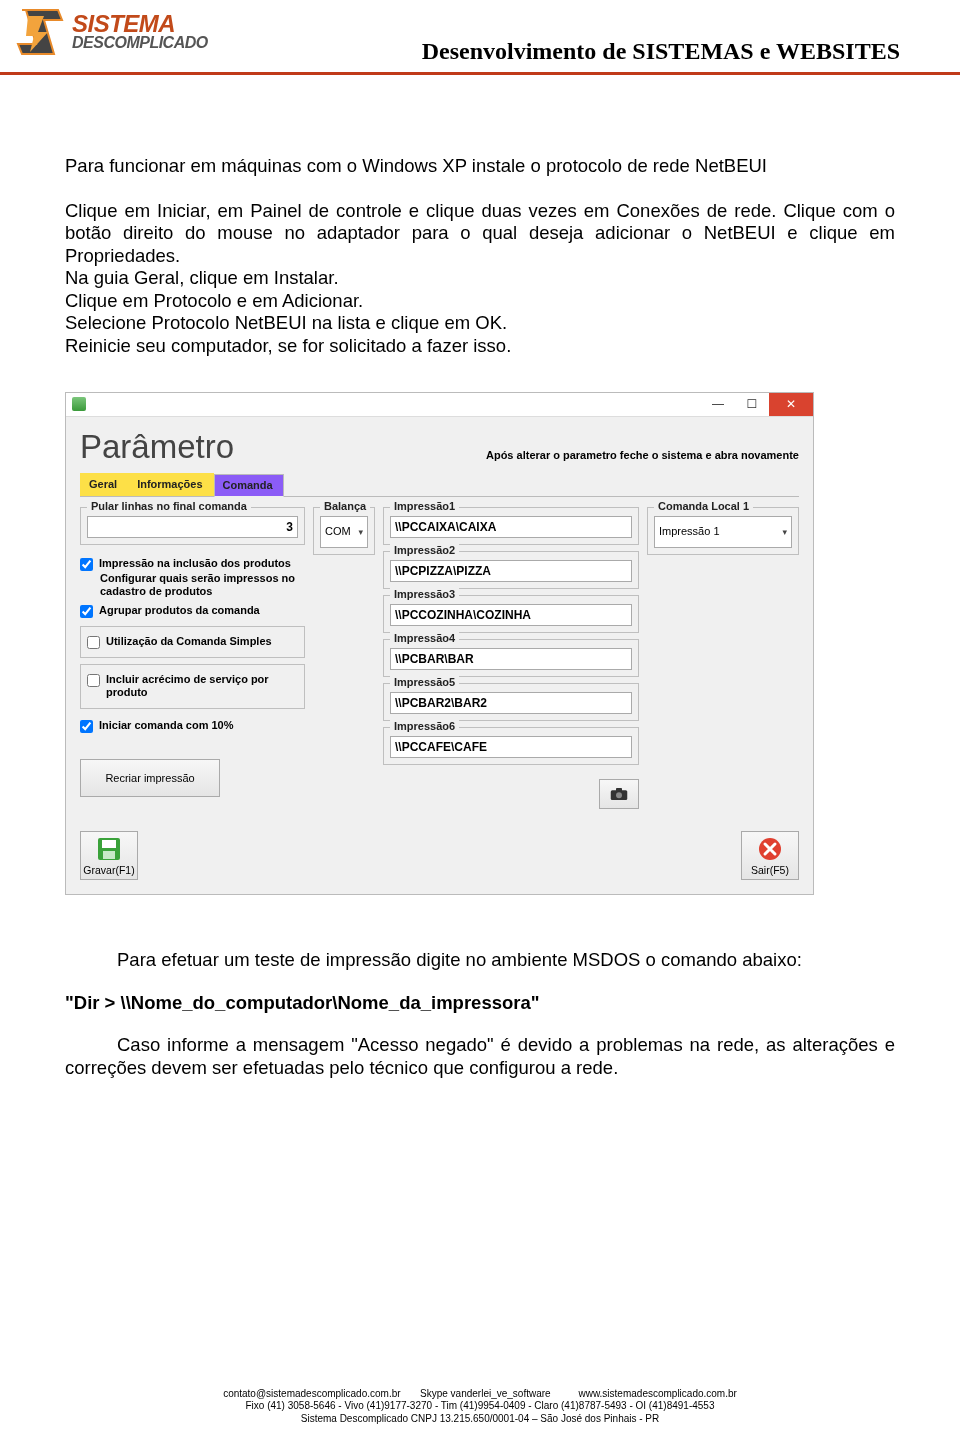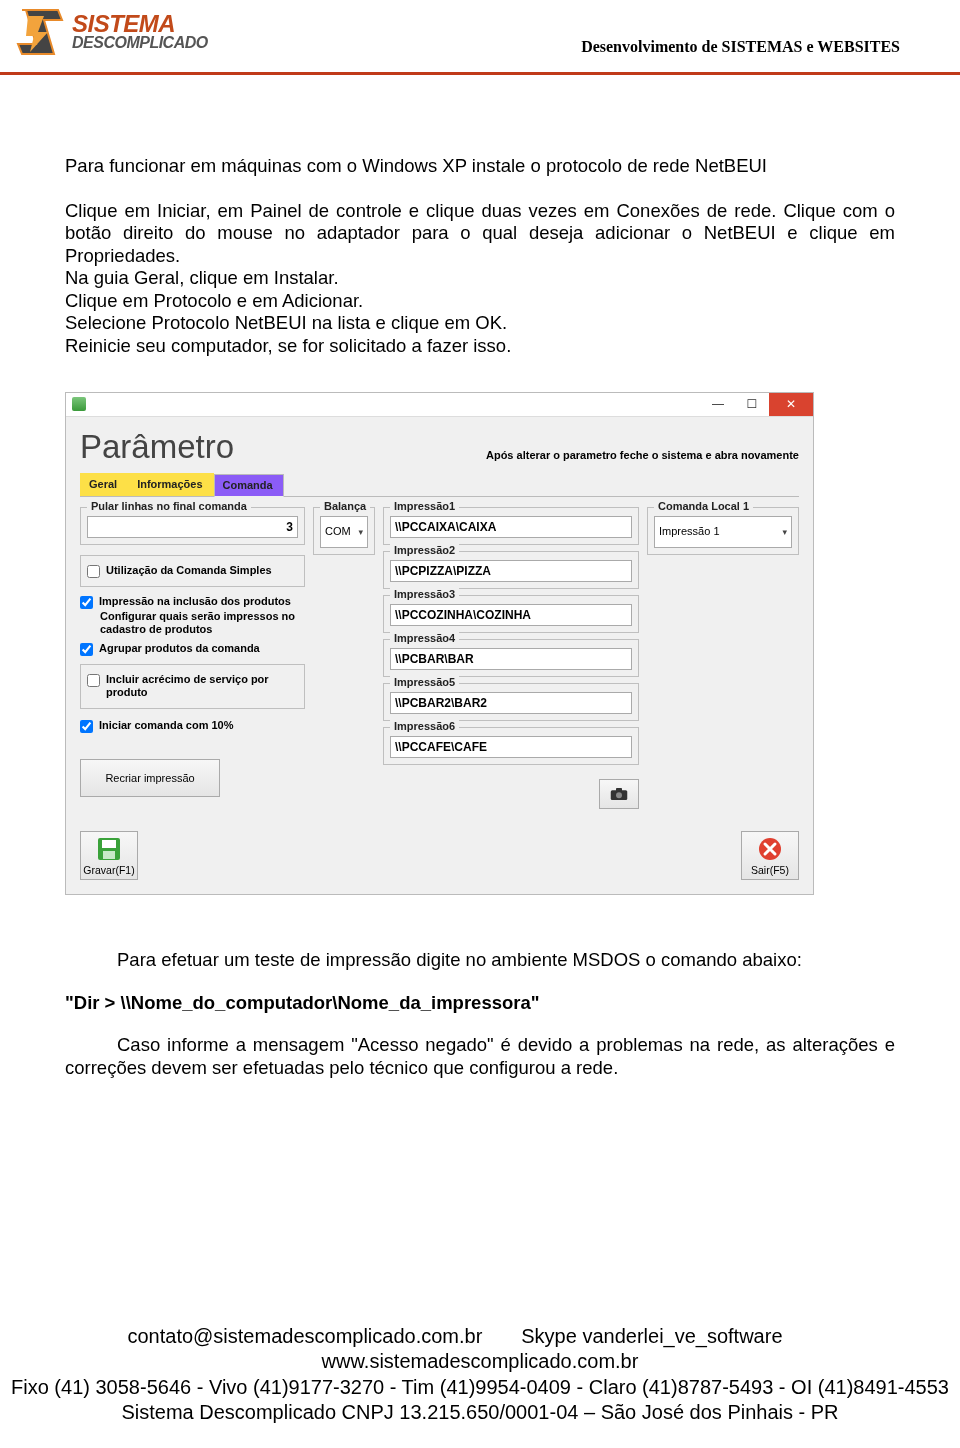--- a/index.html
+++ b/index.html
@@ -34,21 +34,21 @@
   .logo-icon svg { width: 100%; height: 100%; }
   .logo-text { display: flex; flex-direction: column; font-weight: 900; letter-spacing: -0.5px; }
   .logo-text .l1 { color: #c24a1a; font-size: 24px; line-height: 22px; font-style: italic; }
   .logo-text .l2 { color: #555; font-size: 16px; line-height: 16px; font-style: italic; }
   .header-right {
     position: absolute;
     right: 60px;
     top: 38px;
     font-family: "Times New Roman", serif;
     font-weight: bold;
-    font-size: 16px;
+    font-size: 24px;
   }
   .content {
     padding: 80px 65px 0 65px;
     font-size: 18.5px;
     line-height: 1.22;
   }
   .content p { margin-bottom: 0; }
   .content .block1 { margin-bottom: 22px; }
   .content .justify { text-align: justify; }
 
@@ -205,21 +205,21 @@
   .post-text { margin-top:54px; }
   .post-text p { margin-bottom:20px; }
   .quoted { font-weight:bold; margin-bottom:20px; }
 
   .footer {
     position:absolute;
     bottom:22px;
     left:0; right:0;
     text-align:center;
     font-family: Arial, sans-serif;
-    font-size:20px;
+    font-size:10px;
     line-height:1.28;
   }
 </style>
 </head>
 <body>
 
 <div class="header">
   <div class="logo">
     <div class="logo-icon">
       <svg viewBox="0 0 52 52">
@@ -270,36 +270,36 @@
       <div class="form-area">
 
         <div class="col1">
           <div style="display:flex; gap:8px;">
             <div class="fldset" style="flex:1;">
               <div class="legend">Pular linhas no final comanda</div>
               <input class="txt-input right" value="3" style="">
             </div>
           </div>
 
+          <div class="checkbox-container" style="border-top:none; border-left:none; border-right:none; border-bottom:none; padding:0;">
+            <div class="chk-row">
+              <input type="checkbox" checked="" style="">
+              <span>Impressão na inclusão dos produtos</span>
+            </div>
+            <div class="sub-note">Configurar quais serão impressos no cadastro de produtos</div>
+            <div class="chk-row">
+              <input type="checkbox" checked="" style="">
+              <span>Agrupar produtos da comanda</span>
+            </div>
+          </div>
+
           <div class="checkbox-container">
             <div class="chk-row">
               <input type="checkbox" style="">
               <span>Utilização da Comanda Simples</span>
-            </div>
-          </div>
-
-          <div class="checkbox-container" style="border-top:none; border-left:none; border-right:none; border-bottom:none; padding:0;">
-            <div class="chk-row">
-              <input type="checkbox" checked="" style="">
-              <span>Impressão na inclusão dos produtos</span>
-            </div>
-            <div class="sub-note">Configurar quais serão impressos no cadastro de produtos</div>
-            <div class="chk-row">
-              <input type="checkbox" checked="" style="">
-              <span>Agrupar produtos da comanda</span>
             </div>
           </div>
           <div class="checkbox-container">
             <div class="chk-row">
               <input type="checkbox" style="">
               <span>Incluir acrécimo de serviço por produto</span>
             </div>
           </div>
           <div class="chk-row" style="margin-top:2px;">
             <input type="checkbox" checked="" style="">

